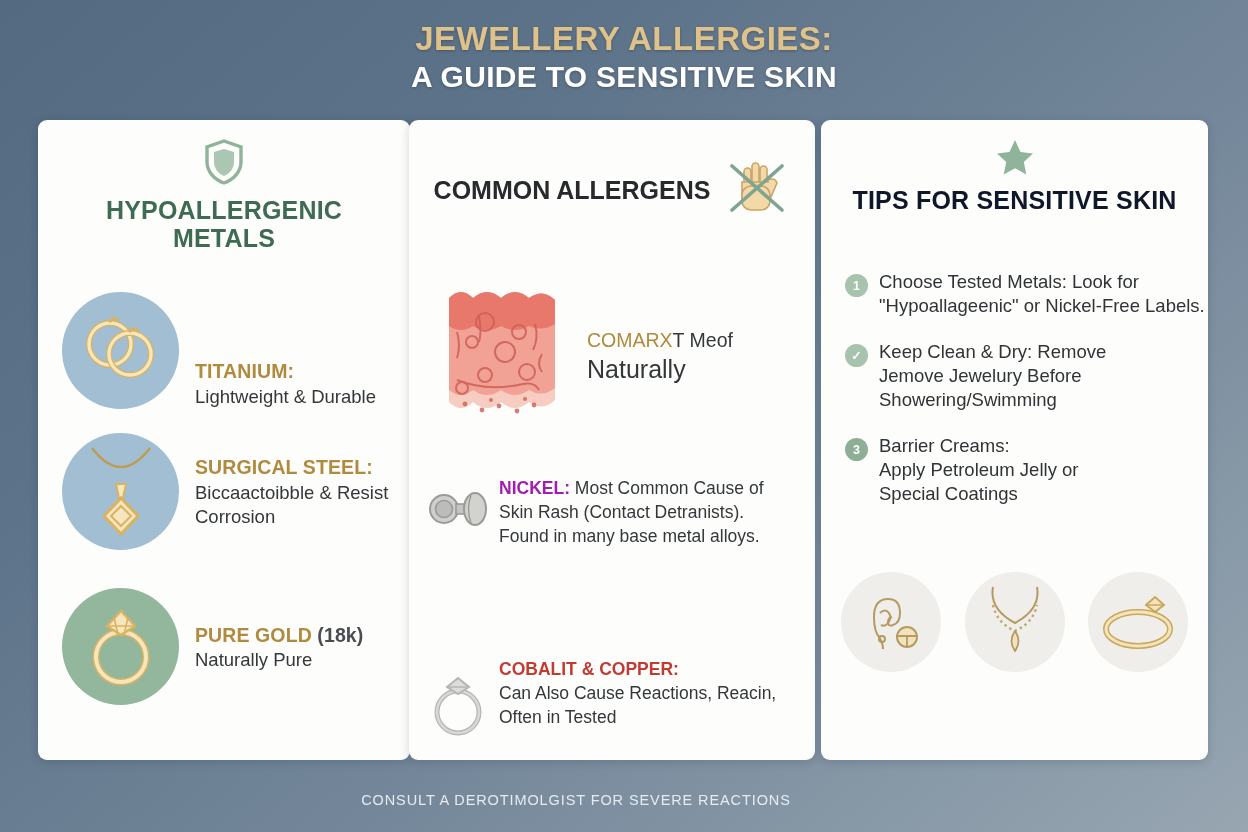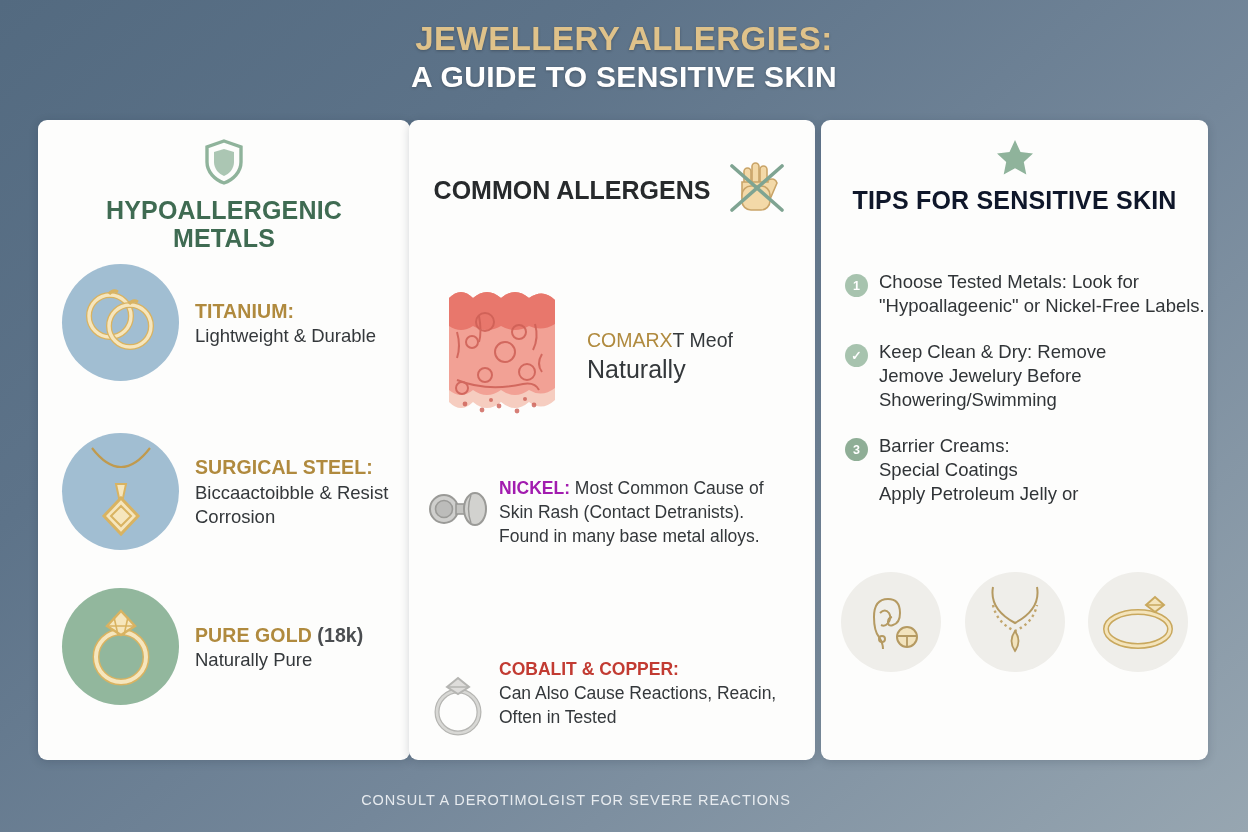--- a/index.html
+++ b/index.html
@@ -55,21 +55,21 @@
   #allergens-title {
     color:#272a2c; font-size:25px; font-weight:bold;
     line-height:1.16; text-align:center;
   }
 
   
   .metal-row {
     position:absolute; left:24px; width:330px;
     display:flex; align-items:center; gap:16px;
   }
-  #metal-0 { top:144px; }
+  #metal-0 { top:172px;align-items:flex-end; }
   #metal-1 { top:313px; }
   #metal-2 { top:468px; }
   .metal-circle {
     width:117px; height:117px; border-radius:50%;
     flex:0 0 117px; display:flex; align-items:center; justify-content:center;
   }
   .metal-text { padding-top:2px; }
   .metal-name {
     font-size:19.5px; font-weight:bold; color:#b08a3e;
     line-height:1.3; letter-spacing:.1px;
@@ -318,22 +318,22 @@
           <span class="ln">Keep Clean &amp; Dry: Remove</span>
           <span class="ln">Jemove Jewelury Before</span>
           <span class="ln">Showering/Swimming</span>
         </div>
       </div>
 
       <div class="tip-row">
         <span class="tip-badge" style="background:#8fae96">3</span>
         <div class="tip-text">
           <span class="ln">Barrier Creams:</span>
+          <span class="ln">Apply Petroleum Jelly or</span>
           <span class="ln">Special Coatings</span>
-          <span class="ln">Apply Petroleum Jelly or</span>
         </div>
       </div>
     </div>
 
     <div class="jewel-strip">
       <span class="jewel-circle">
         <svg width="74" height="74" viewBox="0 0 74 74">
           <g fill="none" stroke="#b59a62" stroke-width="2">
             <path d="M34 14 q-14 0 -14 18 q0 14 5 20 q4 6 4 12"></path>
             <path d="M34 14 q12 0 12 14 q0 10 -7 12 q-5 2 -5 -3 q0-4 4-5"></path>

